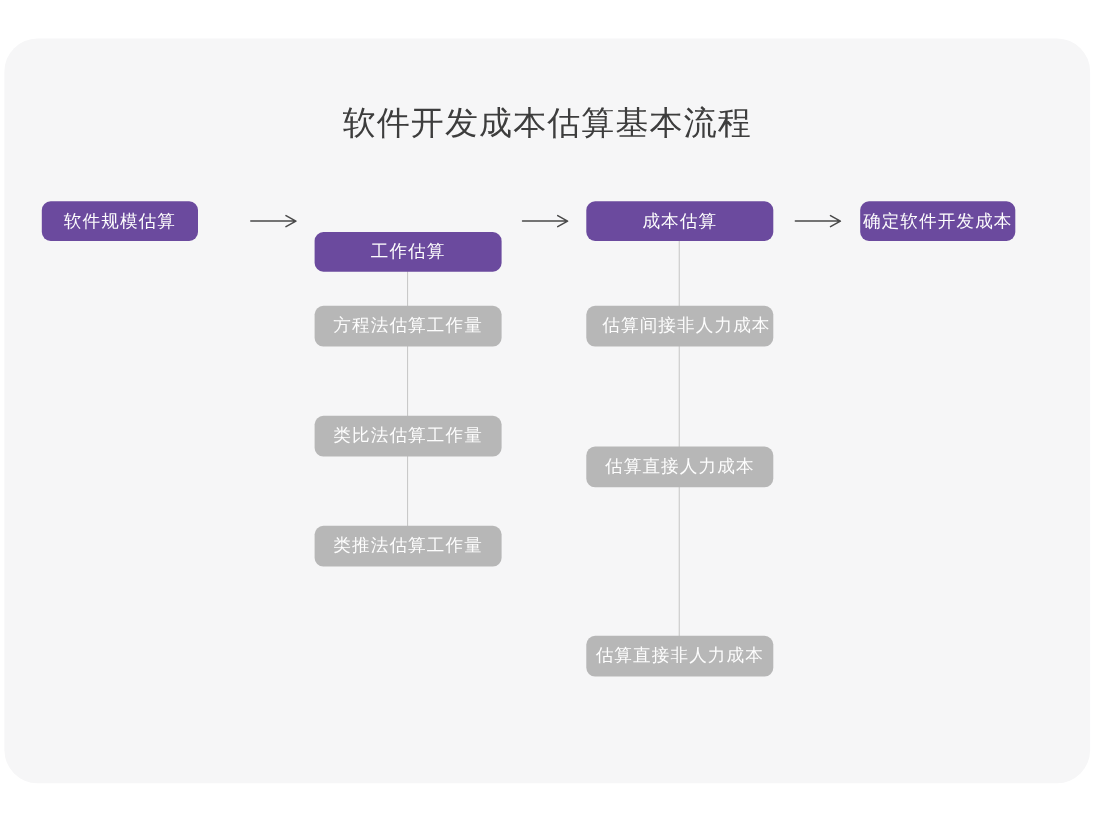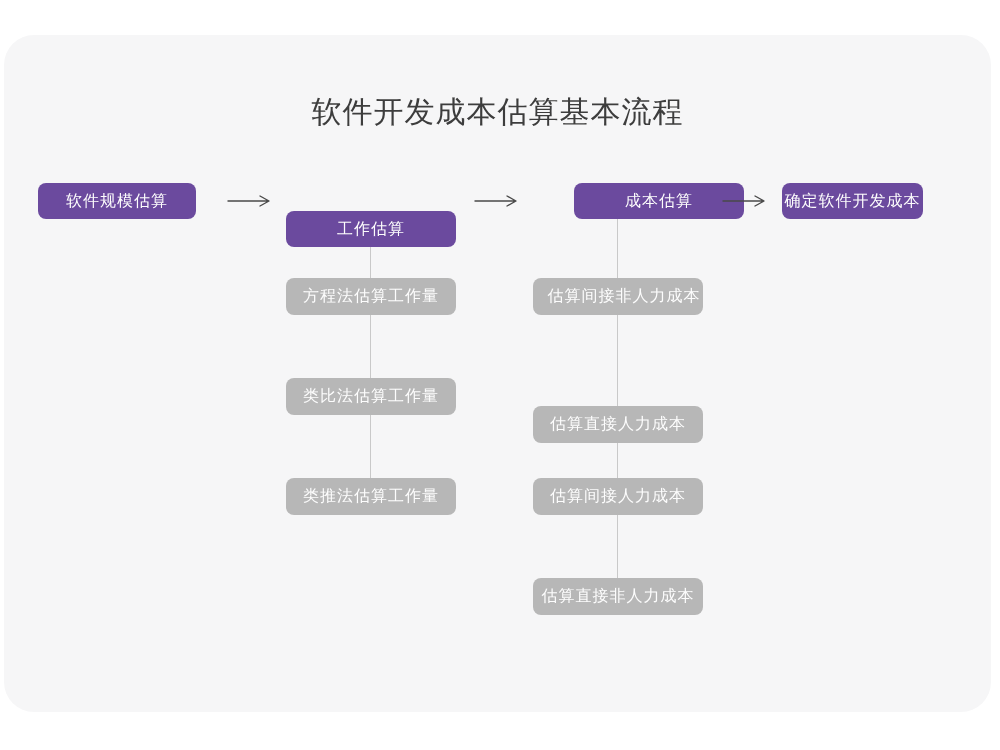--- a/index.html
+++ b/index.html
@@ -24,23 +24,23 @@
     text-align:center;font-size:30px;font-weight:500;
     color:var(--title-ink);letter-spacing:1px;
   }
   .step{
     position:absolute;top:148px;height:36px;
     background:var(--accent);border-radius:8px;
     color:var(--box-text);font-size:16px;
     display:flex;align-items:center;justify-content:center;
     letter-spacing:1px;white-space:nowrap;
   }
-  .step-1{left:34px;width:158px;}
+  .step-1{left:34px;width:142px;}
   .step-2{left:282px;width:170px;margin-top:28px;}
-  .step-3{left:529px;width:170px;margin-left:41px;}
+  .step-3{left:529px;width:170px;}
   .step-4{left:778px;width:141px;}
   .arrow{position:absolute;top:159px;}
   .arrow-1{left:223px;}
   .arrow-2{left:470px;}
   .arrow-3{left:718px;}
   .vline{
     position:absolute;width:1px;background:var(--connector);
   }
   .vline-work{left:366px;top:184px;height:278px;}
   .vline-cost{left:613px;top:184px;height:378px;}
@@ -84,17 +84,16 @@
     <svg class="arrow arrow-3" width="44" height="14" viewBox="0 0 44 14" aria-hidden="true">
       <path d="M1 7 H41 M33 2 L42 7 L33 12" fill="none" stroke="var(--arrow)" stroke-width="1.4" stroke-linecap="round" stroke-linejoin="round"></path>
     </svg>
 
     <div class="sub sub-w2">类比法估算工作量</div>
     <div class="sub sub-w1">方程法估算工作量</div>
     <div class="sub sub-w3">类推法估算工作量</div>
 
     <div class="sub sub-c1">估算间接非人力成本</div>
     <div class="sub sub-c2">估算直接人力成本</div>
-    <div class="sub sub-c3">估算间接人力成本</div>
     <div class="sub sub-c4">估算直接非人力成本</div>
 
   </div>
 </div>
 
 </body></html>

